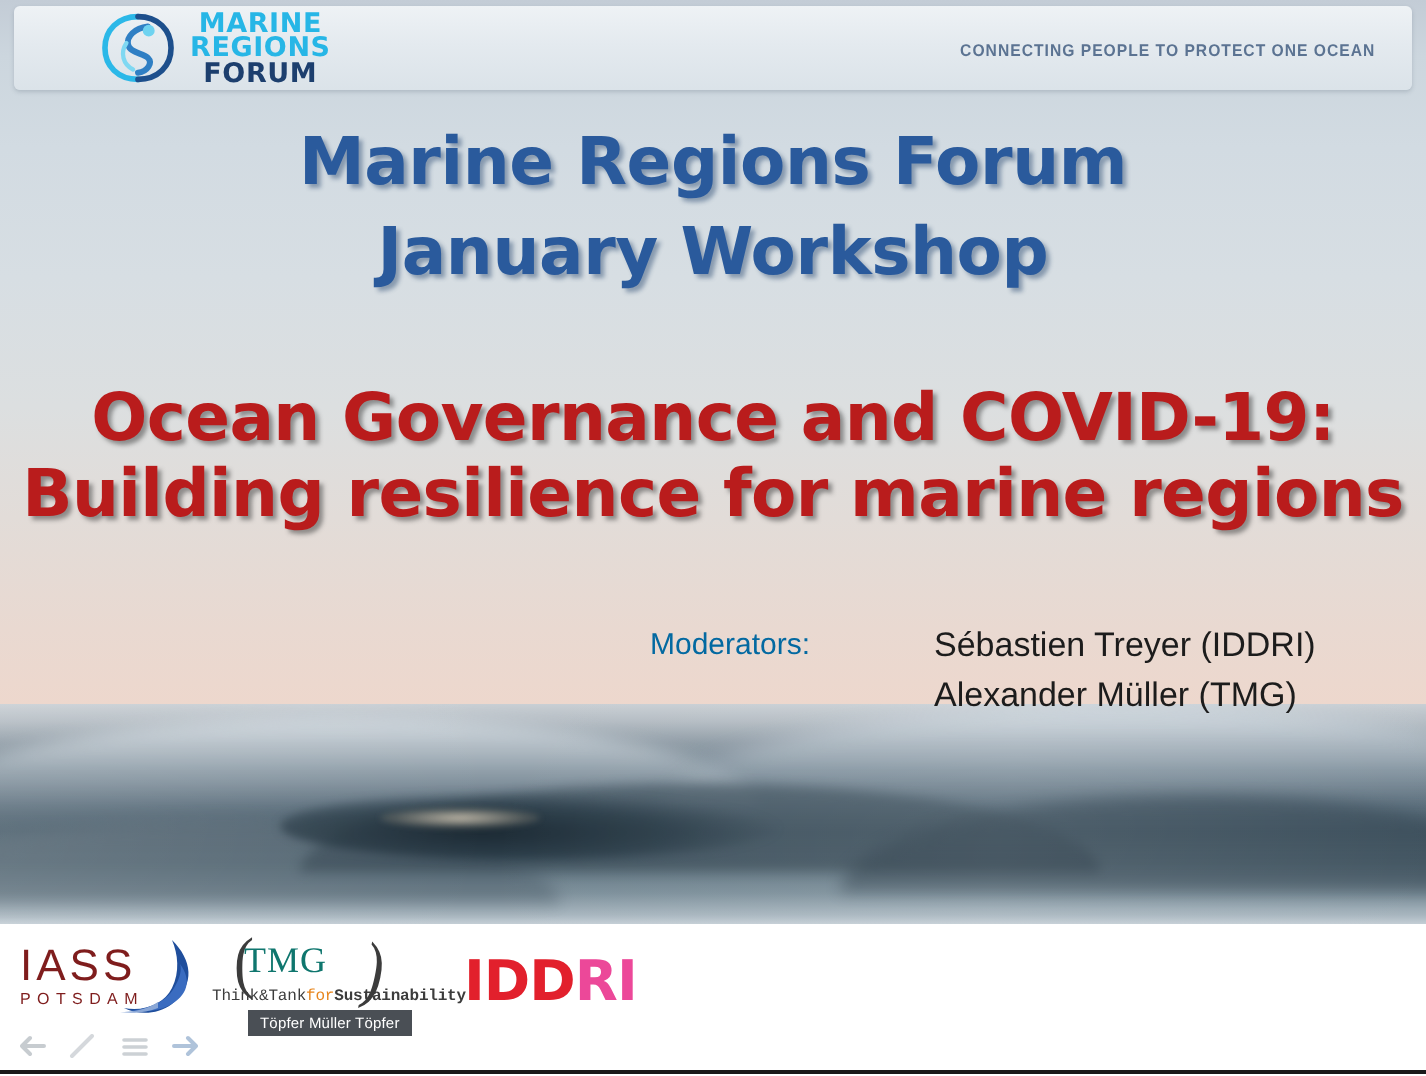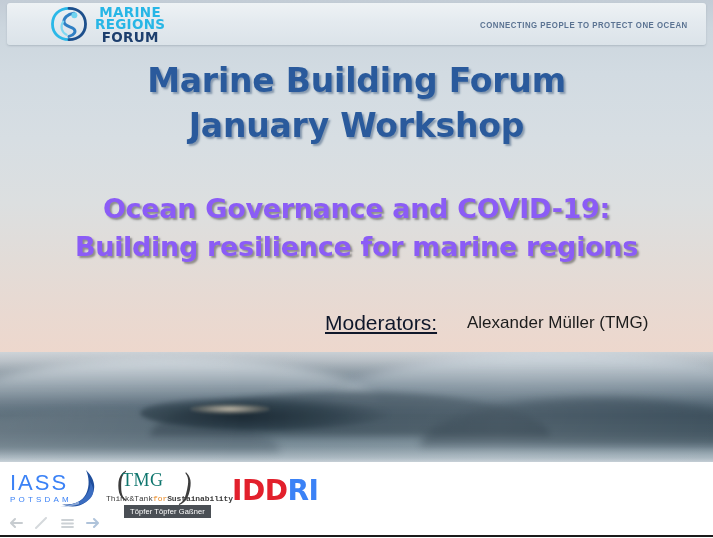--- a/index.html
+++ b/index.html
@@ -192,43 +192,42 @@
   .subtitle-block {
     position: absolute;
     left: 0;
     top: 190px;
     width: 713px;
     text-align: center;
   }
   .subtitle-line {
     font-family: "DejaVu Sans", sans-serif;
     font-weight: 700;
-    font-size: 27px;
+    font-size: 33px;
     line-height: 38px;
-    color: #8b5cf6;
+    color: #b91c1c;
     letter-spacing: -0.3px;
     text-shadow: 2px 2px 2px rgba(60,60,60,.5);
   }
 
   
   .moderators {
     position: absolute;
     left: 325px;
     top: 310px;
     display: flex;
     align-items: flex-start;
     gap: 0;
   }
   .mod-label {
     font-family: "Liberation Sans", sans-serif;
-    font-size: 21px;
-    color: #0f172a;
+    font-size: 15px;
+    color: #0369a1;
     line-height: 25px;
     width: 142px;
-    text-decoration: underline;
   }
   .mod-names {
     display: flex;
     flex-direction: column;
   }
   .mod-name {
     font-family: "Liberation Sans", sans-serif;
     font-size: 17px;
     color: #1c1c1c;
     line-height: 25px;
@@ -259,21 +258,21 @@
     left: 8px;
     top: 470px;
     width: 96px;
     height: 40px;
   }
   .iass-text {
     position: absolute;
     left: 2px;
     top: 2px;
     font-family: "Liberation Sans", sans-serif;
-    color: #3b82f6;
+    color: #7f1d1d;
   }
   .iass-main {
     font-size: 22px;
     letter-spacing: 2px;
     line-height: 22px;
     display: block;
   }
   .iass-sub {
     font-size: 8px;
     letter-spacing: 3.2px;
@@ -339,21 +338,21 @@
     position: absolute;
     left: 232px;
     top: 477px;
     font-family: "DejaVu Sans", sans-serif;
     font-weight: 700;
     font-size: 28px;
     letter-spacing: -0.5px;
     line-height: 28px;
   }
   .iddri .red  { color: #e2202c; margin-top: 32px; }
-  .iddri .dark { color: #3b82f6; }
+  .iddri .dark { color: #ec4899; }
 
   
   .event-date {
     position: absolute;
     left: 428px;
     top: 491px;
     font-family: "Liberation Sans", sans-serif;
     font-size: 13.5px;
     color: #2b2b2b;
     white-space: nowrap;
@@ -406,32 +405,33 @@
       <span class="logo-words">
         <span class="lw-marine">MARINE</span>
         <span class="lw-regions">REGIONS</span>
         <span class="lw-forum">FORUM</span>
       </span>
     </div>
     <div class="tagline">CONNECTING PEOPLE TO PROTECT ONE OCEAN</div>
   </div>
 
   <div class="title-block">
-    <div class="title-line">Marine Building Forum</div>
+    <div class="title-line">Marine Regions Forum</div>
     <div class="title-line">January Workshop</div>
   </div>
 
   <div class="subtitle-block">
     <div class="subtitle-line">Ocean Governance and COVID-19:</div>
     <div class="subtitle-line">Building resilience for marine regions</div>
   </div>
 
   <div class="moderators">
     <div class="mod-label">Moderators:</div>
     <div class="mod-names">
+      <div class="mod-name">Sébastien Treyer (IDDRI)</div>
       <div class="mod-name">Alexander Müller (TMG)</div>
     </div>
   </div>
 
   <div class="footer"></div>
 
   <div class="iass">
     <span class="iass-text">
       <span class="iass-main">IASS</span>
       <span class="iass-sub">POTSDAM</span>
@@ -443,21 +443,21 @@
         <path d="M23 33 C17 37 10 38 4 38 C11 39 18 38 23 36 Z" fill="#8aa7d6"></path>
       </svg>
     </span>
   </div>
 
   <div class="tmg">
     <span class="tmg-paren l">(</span>
     <span class="tmg-main">TMG</span>
     <span class="tmg-paren r">)</span>
     <span class="tmg-tag"><span class="thin">Think</span><span class="thin">&amp;</span><span class="thin">Tank</span><span class="orange">for</span><span>Sustainability</span></span>
-    <span class="tmg-badge">Töpfer Töpfer Gaßner</span>
+    <span class="tmg-badge">Töpfer Müller Töpfer</span>
   </div>
 
   <div class="iddri"><span class="red">IDD</span><span class="dark">RI</span></div>
 
 
   <div class="annot-bar">
     <span>
       <svg width="15" height="13" viewBox="0 0 15 13">
           <path d="M14 6 H4 M7 2 L3 6 L7 10" fill="none" stroke="#9aa3ab" stroke-width="2" stroke-linecap="round" stroke-linejoin="round"></path>
         </svg>

